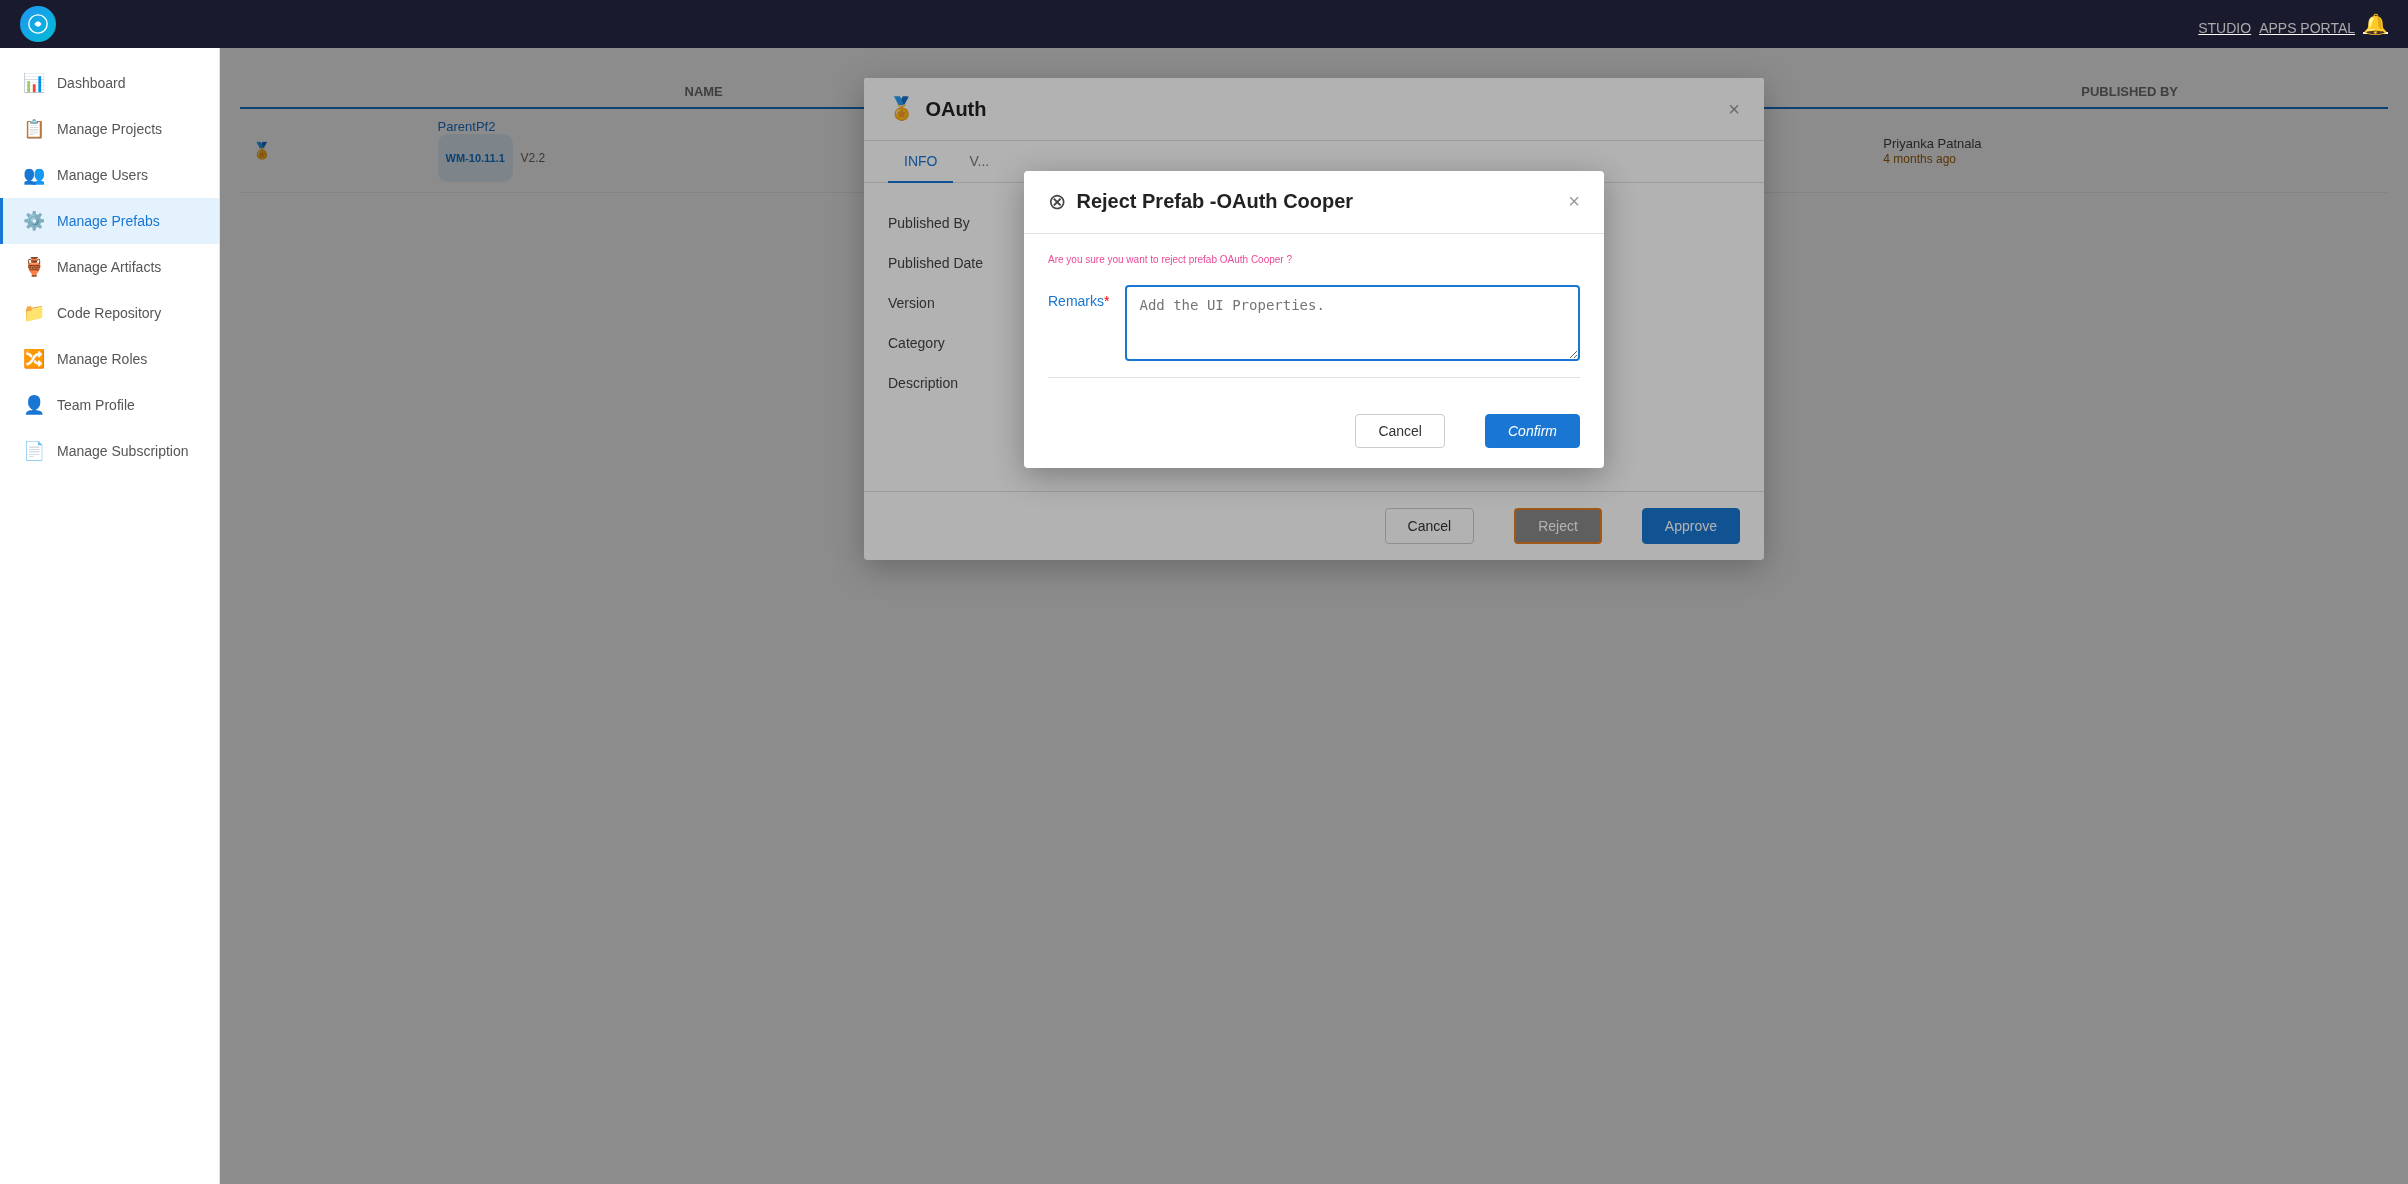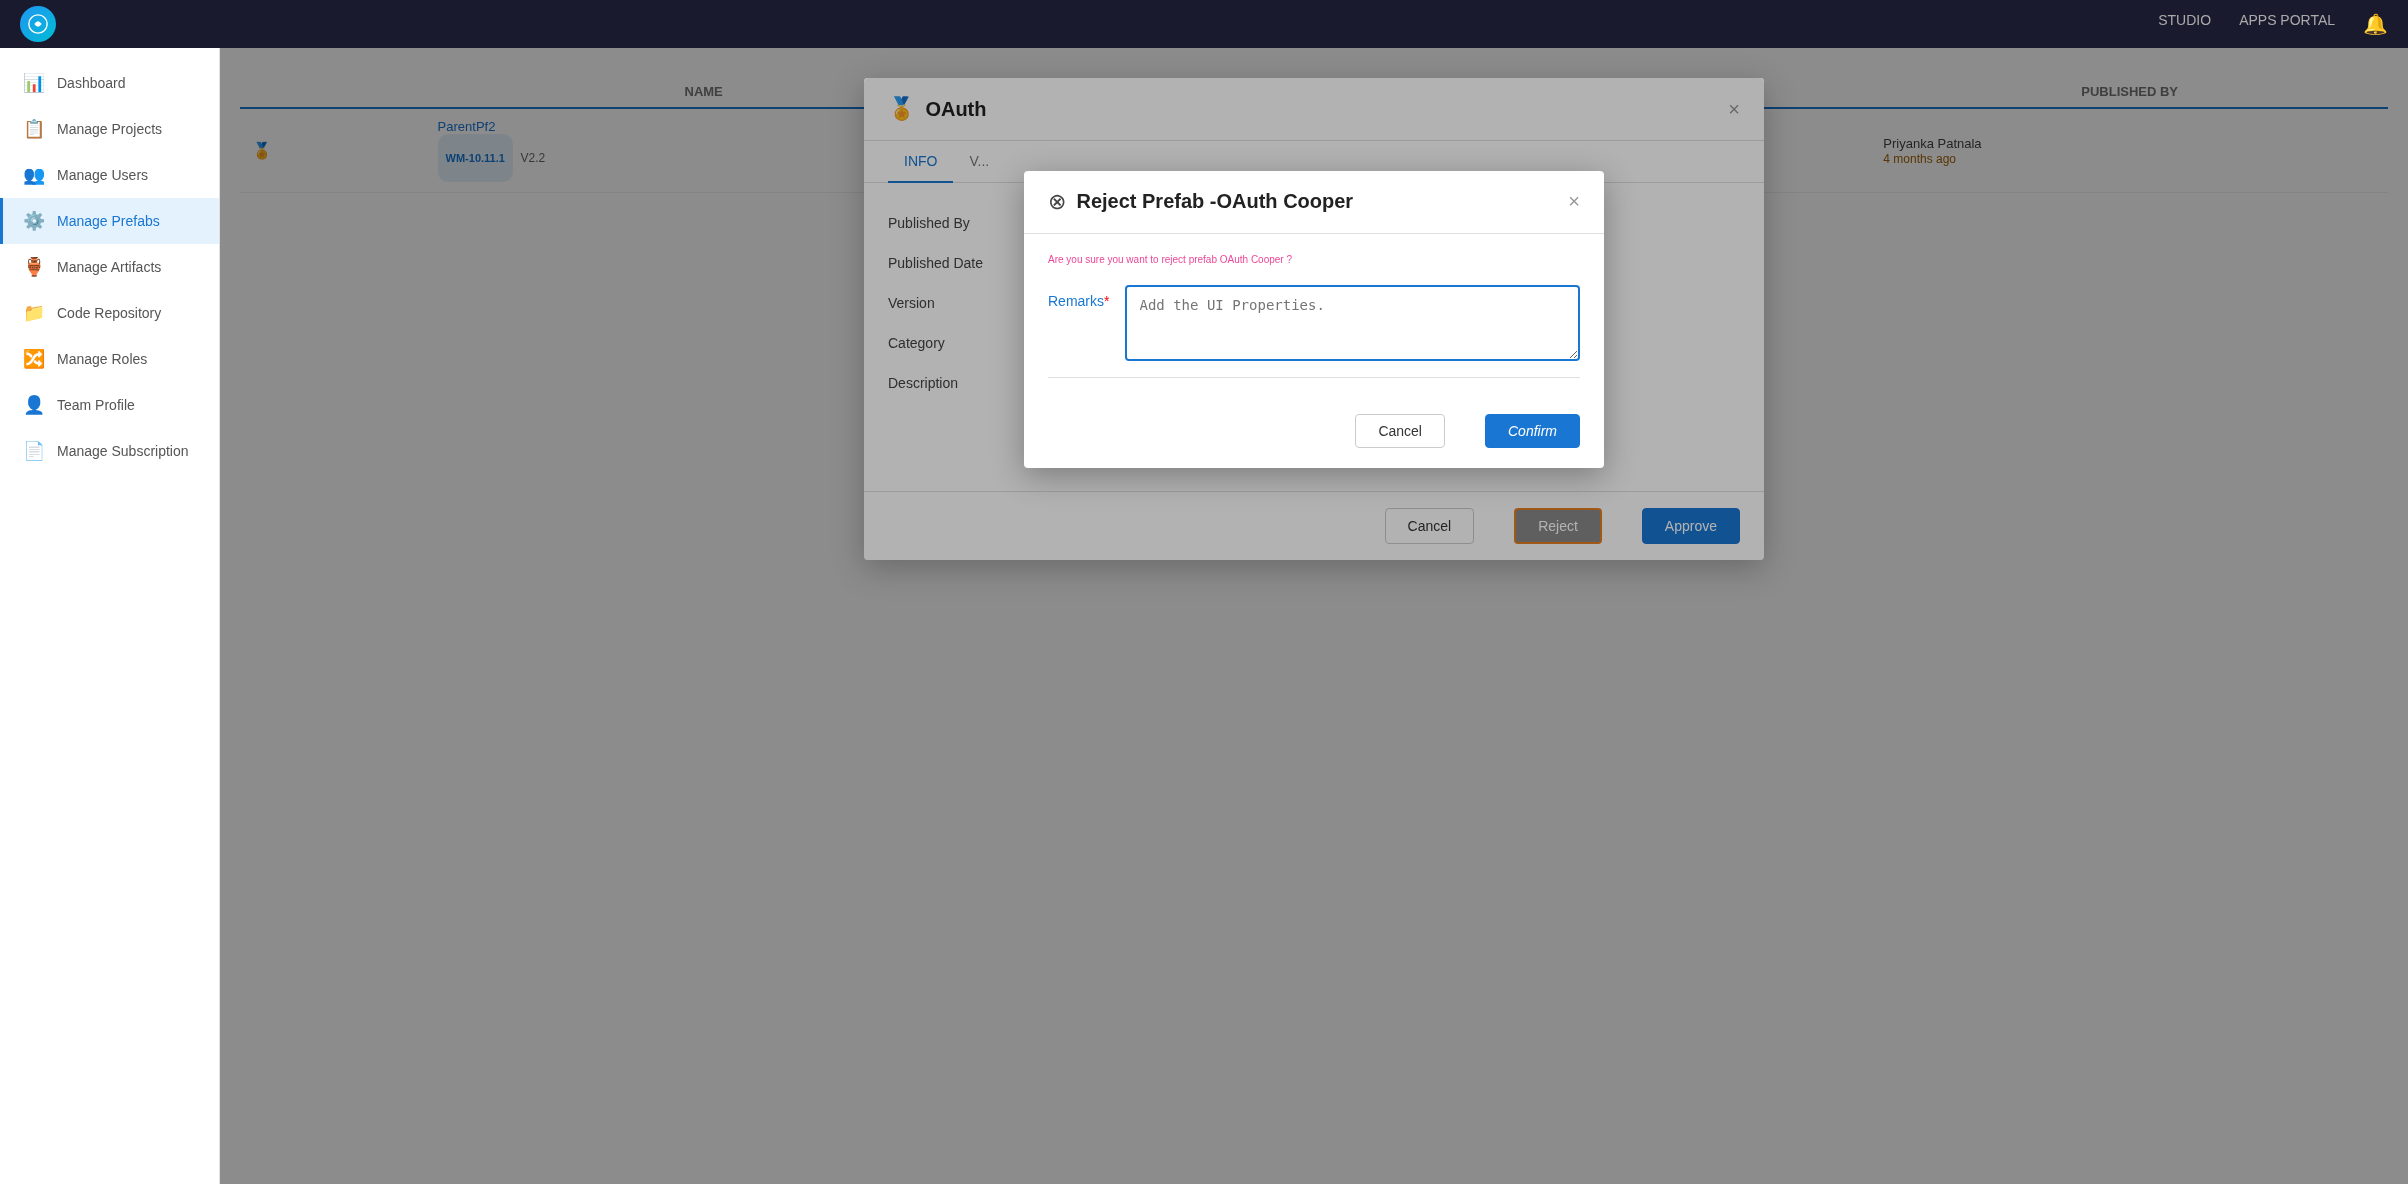--- a/index.html
+++ b/index.html
@@ -22,21 +22,21 @@
       width: 36px; height: 36px;
       border-radius: 50%;
       background: linear-gradient(135deg, #2196F3, #00BCD4);
       display: flex; align-items: center; justify-content: center;
       color: white; font-size: 18px; font-weight: bold; flex-shrink: 0;
     }
     .topbar-title {
       font-size: 16px; font-weight: 500; color: white; flex: 1;
     }
     .topbar-right {
-      display: flex; align-items: flex-start; gap: 28px; margin-left: auto;
+      display: flex; align-items: flex-end; gap: 8px; margin-left: auto; text-decoration: underline;
     }
     .topbar-link {
       color: #aaa; font-size: 14px; cursor: pointer; text-decoration: none;
     }
     .topbar-bell {
       color: #aaa; font-size: 20px; cursor: pointer;
     }
 
     
     .main-layout {

